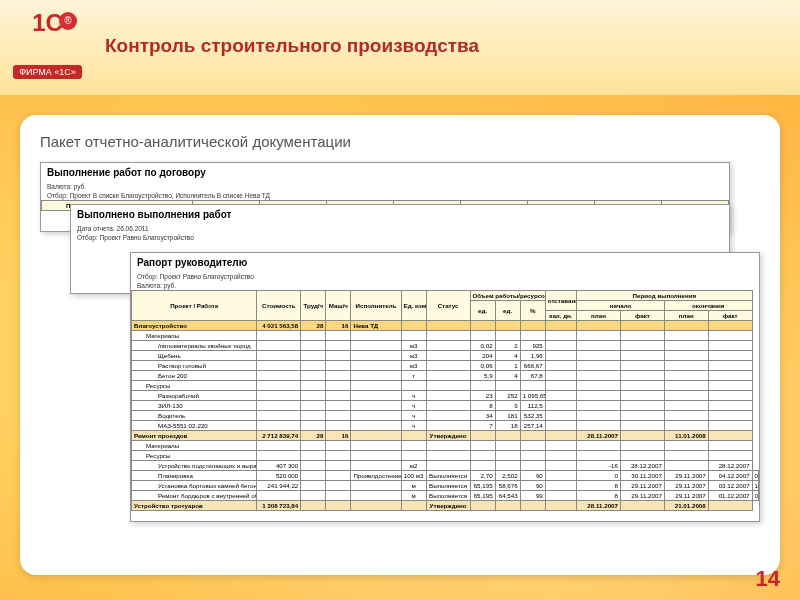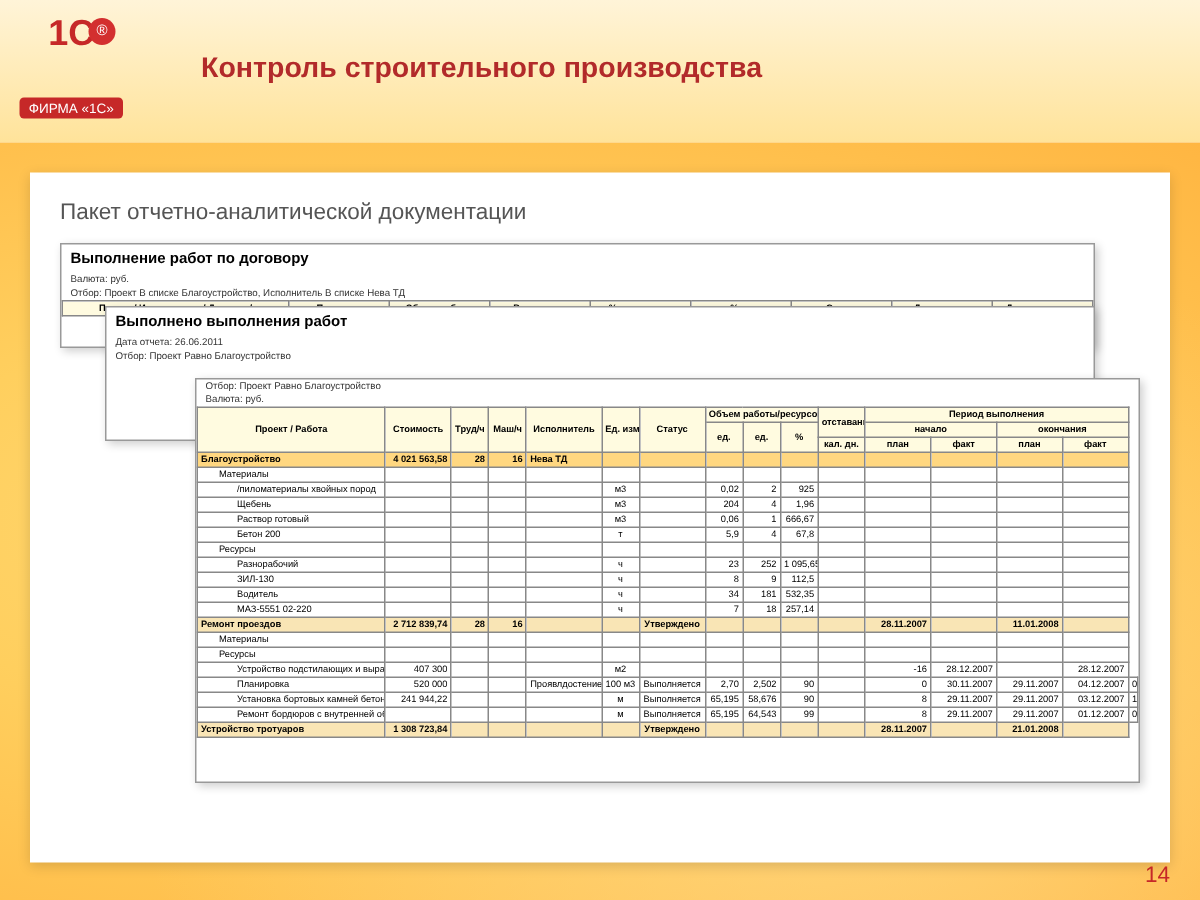--- a/index.html
+++ b/index.html
@@ -3,26 +3,26 @@
 <meta charset="utf-8">
 <style>
   * { box-sizing: border-box; margin: 0; padding: 0; }
   body { font-family: Arial, sans-serif; width: 800px; height: 600px; overflow: hidden; position: relative; background: #fff; }
   
   .header-band { position: absolute; top: 0; left: 0; right: 0; height: 95px; background: linear-gradient(to bottom, #fff4d8 0%, #ffe39a 100%); }
   .logo-box { position: absolute; top: 10px; left: 10px; width: 75px; height: 70px; display: flex; flex-direction: column; align-items: center; justify-content: center; gap: 24px; }
   .logo-top { font-size: 24px; font-weight: bold; color: #c62828; line-height: 1; }
   .logo-circ { width: 18px; height: 18px; border-radius: 50%; background: #d32f2f; position: absolute; top: 2px; right: 8px; font-size: 10px; color: #fff; text-align: center; line-height: 18px; }
   .logo-bottom { background: #c62828; color: #fff; font-size: 9px; padding: 2px 6px; border-radius: 3px; margin-top: 6px; }
-  .slide-title { position: absolute; top: 35px; left: 105px; font-size: 19px; font-weight: bold; color: #b22a2a; margin-left: 29px; }
+  .slide-title { position: absolute; top: 35px; left: 105px; font-size: 19px; font-weight: bold; color: #b22a2a; }
   
   .content-bg { position: absolute; top: 95px; left: 0; right: 0; bottom: 0; background: radial-gradient(ellipse at 30% 50%, #ffd873 0%, #ffcf5e 40%, #ffb642 100%); }
   .content-bg::before { content: ""; position: absolute; inset: 0; background: radial-gradient(ellipse at 70% 80%, rgba(255,220,140,0.7), transparent 60%); }
   
-  .panel { position: absolute; top: 115px; left: 20px; right: 20px; bottom: 25px; background: #fff; border-radius: 0; box-shadow: 0 2px 8px rgba(0,0,0,0.15); padding: 18px 20px; }
+  .panel { position: absolute; top: 115px; left: 20px; right: 20px; bottom: 25px; background: #fff; border-radius: 16px; box-shadow: 0 2px 8px rgba(0,0,0,0.15); padding: 18px 20px; }
   .subtitle { font-size: 15px; color: #555; margin-bottom: 12px; }
   
   .stack { position: relative; width: 100%; height: 395px; }
   .report { position: absolute; background: #fff; border: 1px solid #999; box-shadow: 2px 2px 6px rgba(0,0,0,0.2); font-size: 7px; overflow: hidden; }
   .report1 { top: 0; left: 0; width: 690px; height: 70px; }
   .report2 { top: 42px; left: 30px; width: 660px; height: 90px; }
   .report3 { top: 90px; left: 90px; width: 630px; height: 270px; }
   
   .r-title { font-size: 10px; font-weight: bold; padding: 4px 6px; }
   .r-sub { font-size: 6.5px; padding: 1px 6px; color: #333; }
@@ -30,21 +30,21 @@
   table { border-collapse: collapse; width: 100%; table-layout: fixed; }
   th, td { border: 1px solid #888; font-size: 6.2px; padding: 1px 2px; text-align: left; overflow: hidden; white-space: nowrap; text-overflow: clip; }
   th { background: #fffbe0; font-weight: bold; text-align: center; vertical-align: middle; }
   td.num { text-align: right; }
   td.ctr { text-align: center; }
   tr.group td { background: #ffd780; font-weight: bold; }
   tr.sub td:first-child { padding-left: 14px; }
   tr.sub2 td:first-child { padding-left: 26px; }
   tr.approved td { background: #f9e5b5; }
   
-  .page-num { position: absolute; bottom: 8px; right: 20px; font-size: 15px; font-weight: normal; color: #c62828; }
+  .page-num { position: absolute; bottom: 8px; right: 20px; font-size: 22px; font-weight: bold; color: #c62828; }
 </style>
 </head>
 <body>
 
 <div class="header-band">
   <div class="logo-box">
     <div class="logo-top">1C</div>
     <div class="logo-circ">®</div>
     <div class="logo-bottom">ФИРМА «1С»</div>
   </div>
@@ -78,20 +78,21 @@
         </table>
     </div>
 
     <div class="report report2">
       <div class="r-title">Выполнено выполнения работ</div>
       <div class="r-sub">Дата отчета: 26.06.2011</div>
       <div class="r-sub">Отбор: Проект Равно Благоустройство</div>
     </div>
 
     <div class="report report3">
+      <div class="r-title">Рапорт руководителю</div>
       <div class="r-sub">Отбор: Проект Равно Благоустройство</div>
       <div class="r-sub">Валюта: руб.</div>
       <table>
         <colgroup>
           <col style="width:20%">
             <col style="width:7%">
             <col style="width:4%">
             <col style="width:4%">
             <col style="width:8%">
           <col style="width:4%">

